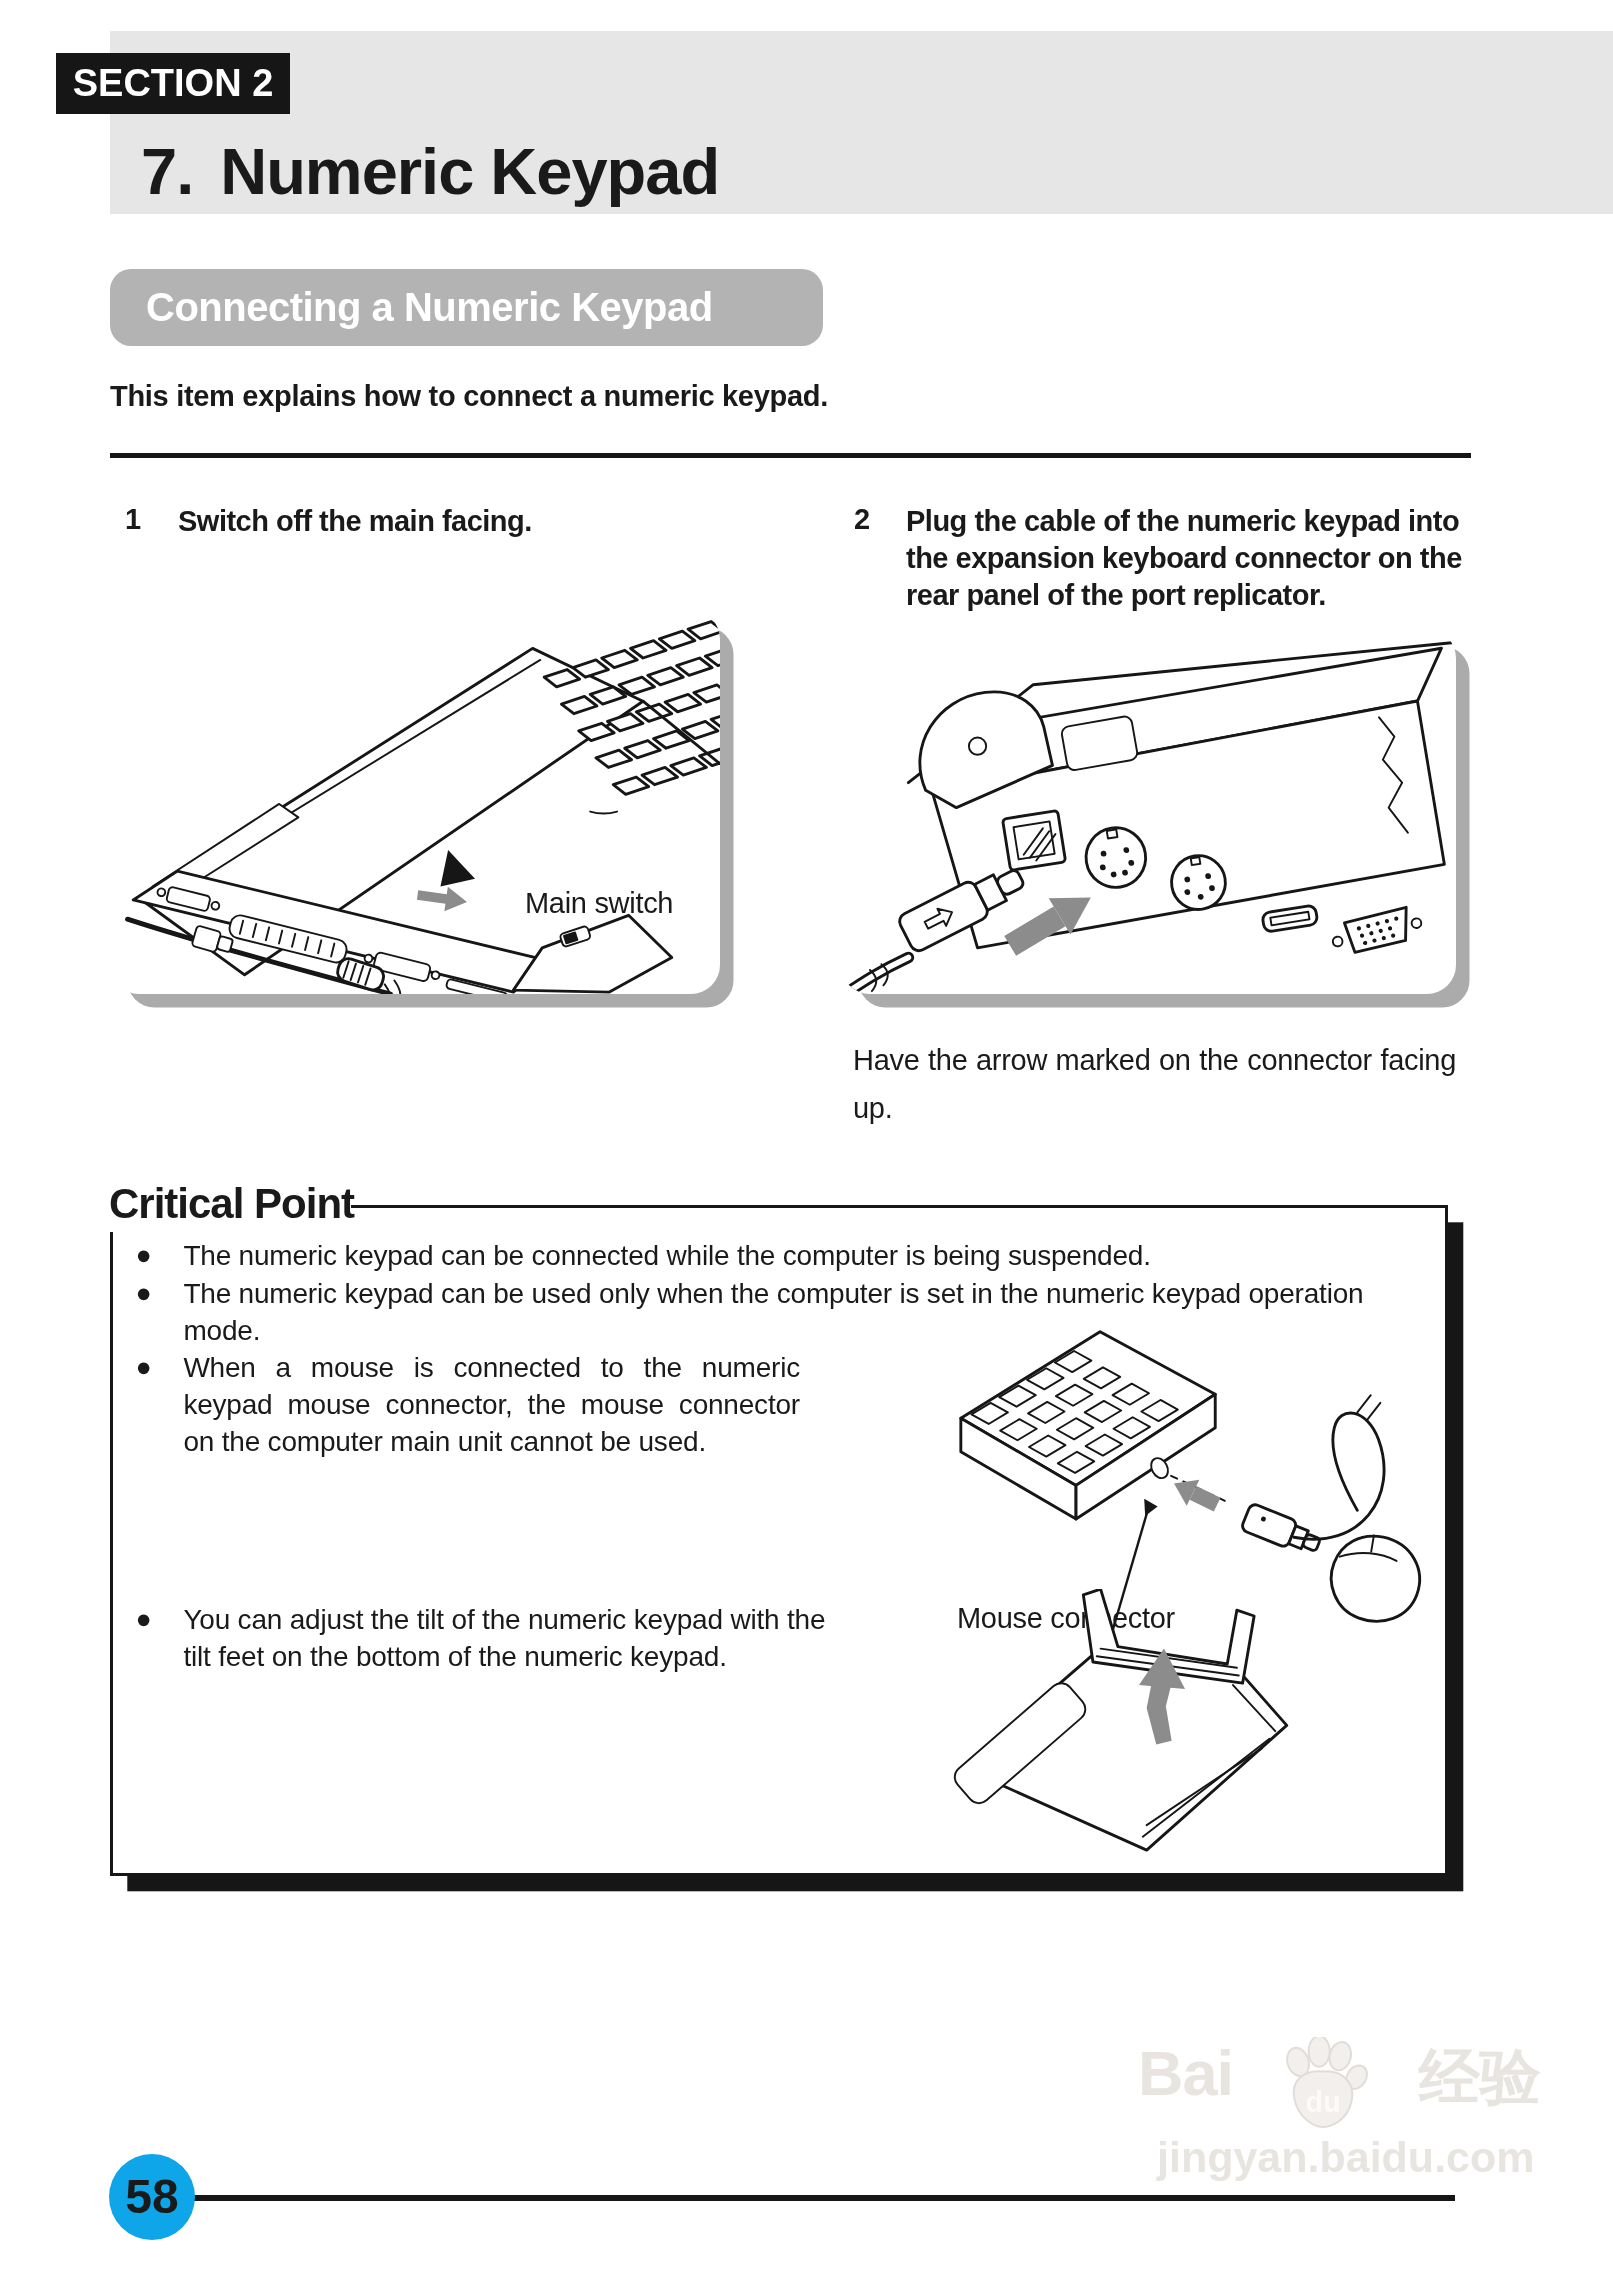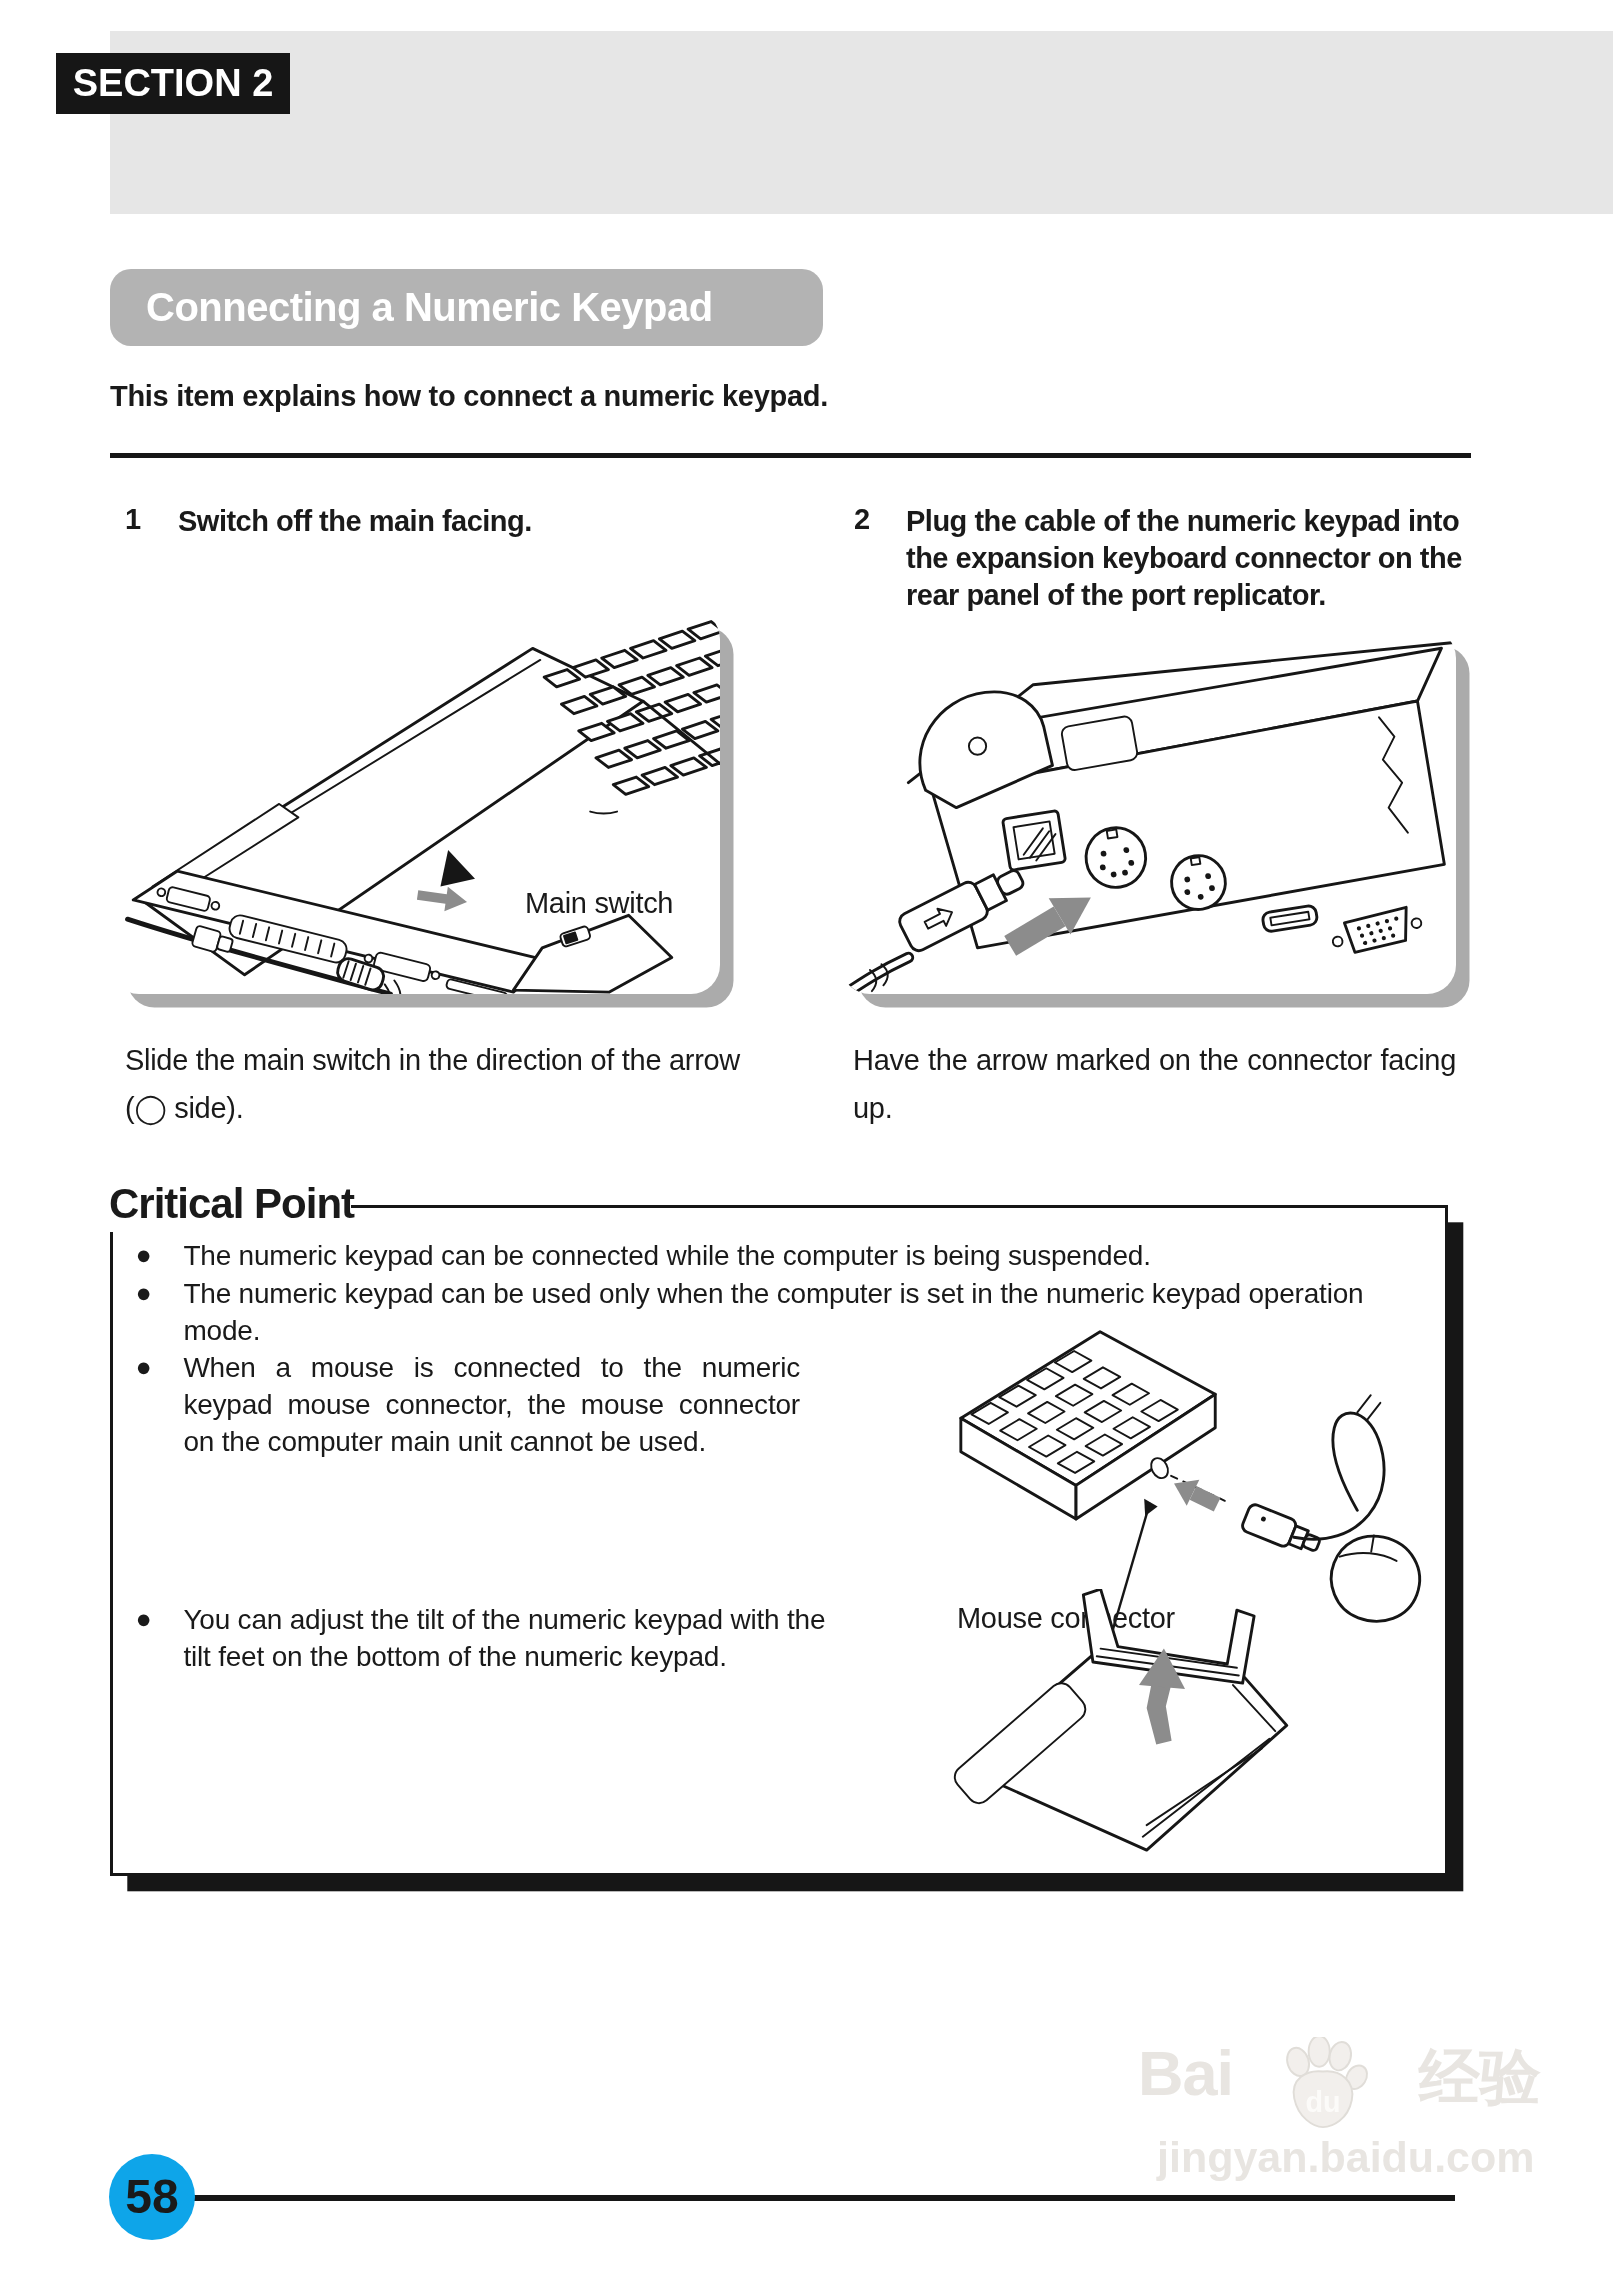--- a/index.html
+++ b/index.html
@@ -65,20 +65,23 @@
   .grayfill{fill:#8c8c8c;stroke:none;}
 </style>
 </head>
 <body>
 
 <div id="page">
 
   <div class="abs" id="header-band"></div>
   <div class="abs" id="section-badge">
     <span>SECTION 2</span>
+  </div>
+  <div class="abs" id="chapter-title">
+    <span class="num">7.</span><span>Numeric Keypad</span>
   </div>
 
   <div class="abs" id="heading-pill">
     <span>Connecting a Numeric Keypad</span>
   </div>
 
   <div class="abs" id="intro">This item explains how to connect a numeric keypad.</div>
   <div class="abs" id="rule"></div>
 
   <div class="abs step-num" style="left:125px;top:503px;">1</div>
@@ -260,21 +263,20 @@
         </g>
       </g>
 
       <g class="grayfill" transform="translate(176,330) rotate(-31)">
         <rect x="0" y="-12" width="60" height="24"></rect>
         <polygon points="60,-22 98,0 60,22"></polygon>
       </g>
     </svg>
   </div>
 
-  <div class="abs caption" id="caption1">Slide the main switch in the direction of the arrow (◯ side).</div>
   <div class="abs caption" id="caption2">Have the arrow marked on the connector facing up.</div>
 
   <div class="abs" id="critical-box"></div>
   <div class="abs" id="critical-heading-mask"></div>
   <div class="abs" id="critical-heading">Critical Point</div>
 
   <div class="bullet" id="bullet-1">
     <span class="dot">●</span>
     <span class="btxt">The numeric keypad can be connected while the computer is being suspended.</span>
   </div>

